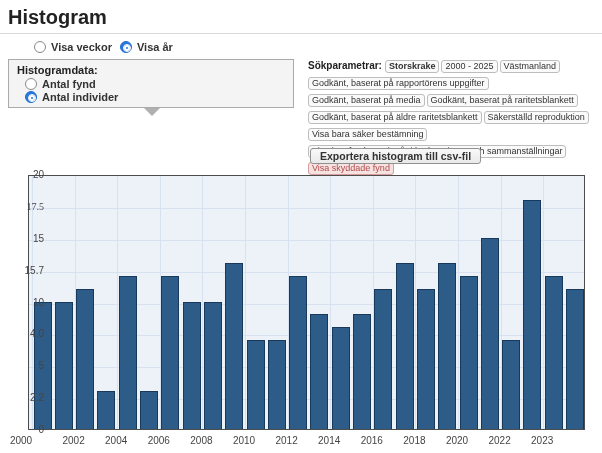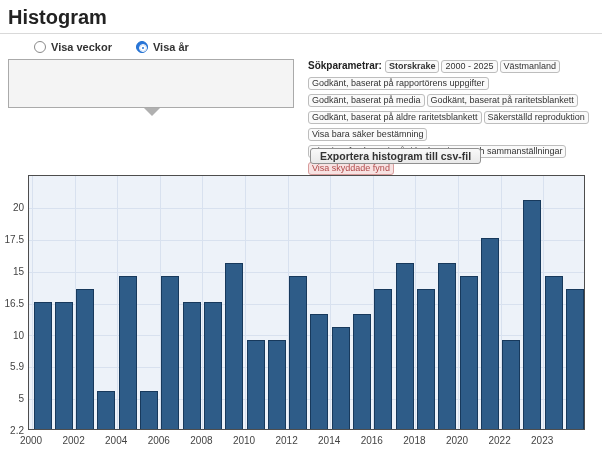--- a/index.html
+++ b/index.html
@@ -3,21 +3,21 @@
 <meta charset="utf-8">
 <style>
   * { margin:0; padding:0; box-sizing:border-box; }
   html,body { width:602px; height:453px; background:#ffffff;
     font-family:"Liberation Sans", sans-serif; color:#333; overflow:hidden; position:relative; }
 
   .page-title { position:absolute; left:8px; top:6px; font-size:20px; font-weight:700; color:#222; }
   .title-rule { position:absolute; left:0; top:33px; width:602px; height:1px; background:#d9d9d9; }
 
   
-  .view-toggle { position:absolute; left:10px; top:41px; display:flex; gap:24px; align-items:center;padding-left:24px; }
+  .view-toggle { position:absolute; left:10px; top:41px; display:flex; gap:8px; align-items:center;padding-left:24px; }
   .radio-option { display:flex; align-items:center; gap:5px; cursor:pointer; }
   .radio-option .lbl { font-size:11px; font-weight:700; color:#333; }
   .radio { width:12px; height:12px; border-radius:50%; border:1px solid #8a8a8a; background:#fff;
     position:relative; flex:0 0 auto; }
   .radio.checked { border-color:#1f6fd0; background:#2a76d9; }
   .radio.checked::after { content:""; position:absolute; left:2px; top:2px; width:6px; height:6px;
     border-radius:50%; background:#2a76d9; box-shadow:0 0 0 2px #ffffff inset; border:1.5px solid #fff; }
 
   
   .hist-box { position:absolute; left:8px; top:59px; width:286px; height:49px;
@@ -41,41 +41,56 @@
     background:linear-gradient(#f9f9f9,#e9e9e9); border:1px solid #919191; border-radius:3px;
     padding:1px 9px; cursor:pointer; font-family:"Liberation Sans", sans-serif; }
 
   
   .chart { position:absolute; left:0; top:172px; width:602px; height:281px; }
   .plot-area { position:absolute; left:28px; top:3px; width:557px; height:255px;
     border:1px solid #4d4d4d; overflow:hidden; }
   .gridline-h { position:absolute; left:0; width:100%; height:1px; }
   .gridline-v { position:absolute; top:0; width:1px; height:100%; }
   .bar { position:absolute; bottom:0; }
-  .y-tick { position:absolute; left:0; width:24px; text-align:right; font-size:10px; color:#444;margin-top:33px; }
+  .y-tick { position:absolute; left:0; width:44px; text-align:right; font-size:10px; color:#444; }
   .x-tick { position:absolute; width:42px; text-align:center; font-size:10px; color:#444; top:263px; }
 </style>
 </head>
 <body>
 
 <div class="page-title">Histogram</div>
 <div class="title-rule"></div>
 
 <div class="view-toggle">
     <span class="radio-option">
       <span class="radio"></span>
       <span class="lbl">Visa veckor</span>
     </span>
     <span class="radio-option">
       <span class="radio checked"></span>
       <span class="lbl">Visa år</span>
     </span>
   </div>
 
 <div class="hist-box">
+  <div class="legend">Histogramdata:</div>
+  <div id="histOptions">
+      <div>
+        <span class="radio-option">
+          <span class="radio"></span>
+          <span class="lbl">Antal fynd</span>
+        </span>
+      </div>
+      <div>
+        <span class="radio-option">
+          <span class="radio checked"></span>
+          <span class="lbl">Antal individer</span>
+        </span>
+      </div>
+    </div>
 </div>
 <div class="collapse-arrow"></div>
 
 <div class="search-params">
   <span class="sp-label">Sökparametrar:</span><span id="chips"><span class="chip bold">Storskrake</span><span class="chip">2000 - 2025</span><span class="chip">Västmanland</span><span class="chip">Godkänt, baserat på rapportörens uppgifter</span><span class="chip">Godkänt, baserat på media</span><span class="chip">Godkänt, baserat på raritetsblankett</span><span class="chip">Godkänt, baserat på äldre raritetsblankett</span><span class="chip">Säkerställd reproduktion</span><span class="chip">Visa bara säker bestämning</span><span class="chip">Visa inte fynd som ingår i bedömningar och sammanställningar</span><span class="chip warning">Visa skyddade fynd</span></span>
   <div><span class="edit-link">Ändra sökningen</span></div>
 </div>
 
 <button class="export-button">Exportera histogram till csv-fil</button>
 
@@ -125,29 +140,29 @@
       <div class="bar" title="2021: 15" style="left: 451.8px; width: 18px; height: 191.25px; background: rgb(46, 92, 136); border-top: 1px solid rgb(23, 57, 92); border-right: 1px solid rgb(23, 57, 92); border-bottom: none; border-left: 1px solid rgb(23, 57, 92); border-image: initial;"></div>
       <div class="bar" title="2022: 7" style="left: 473.1px; width: 18px; height: 89.25px; background: rgb(46, 92, 136); border-top: 1px solid rgb(23, 57, 92); border-right: 1px solid rgb(23, 57, 92); border-bottom: none; border-left: 1px solid rgb(23, 57, 92); border-image: initial;"></div>
       <div class="bar" title="2023: 18" style="left: 494.4px; width: 18px; height: 229.5px; background: rgb(46, 92, 136); border-top: 1px solid rgb(23, 57, 92); border-right: 1px solid rgb(23, 57, 92); border-bottom: none; border-left: 1px solid rgb(23, 57, 92); border-image: initial;"></div>
       <div class="bar" title="2024: 12" style="left: 515.7px; width: 18px; height: 153px; background: rgb(46, 92, 136); border-top: 1px solid rgb(23, 57, 92); border-right: 1px solid rgb(23, 57, 92); border-bottom: none; border-left: 1px solid rgb(23, 57, 92); border-image: initial;"></div>
       <div class="bar" title="2025: 11" style="left: 537px; width: 18px; height: 140.25px; background: rgb(46, 92, 136); border-top: 1px solid rgb(23, 57, 92); border-right: 1px solid rgb(23, 57, 92); border-bottom: none; border-left: 1px solid rgb(23, 57, 92); border-image: initial;"></div>
     </div>
   <div id="yTicks">
       <div class="y-tick" style="top: 252px;">0</div>
       <div class="y-tick" style="top: 220.125px;">2.2</div>
       <div class="y-tick" style="top: 188.25px;">5</div>
-      <div class="y-tick" style="top: 156.375px;">5.9</div>
+      <div class="y-tick" style="top: 156.375px;">4.0</div>
       <div class="y-tick" style="top: 124.5px;">10</div>
-      <div class="y-tick" style="top: 92.625px;">16.5</div>
+      <div class="y-tick" style="top: 92.625px;">15.7</div>
       <div class="y-tick" style="top: 60.75px;">15</div>
-      <div class="y-tick" style="top: 28.875px;">17.5</div>
+      <div class="y-tick" style="top: 28.875px; font-family: Liberation Serif, serif;">17.5</div>
       <div class="y-tick" style="top: -3px;">20</div>
     </div>
   <div id="xTicks">
-      <div class="x-tick" style="left: 10px;">2000</div>
+      <div class="x-tick" style="left: 0;">2000</div>
       <div class="x-tick" style="left: 52.6px;">2002</div>
       <div class="x-tick" style="left: 95.2px;">2004</div>
       <div class="x-tick" style="left: 137.8px;">2006</div>
       <div class="x-tick" style="left: 180.4px;">2008</div>
       <div class="x-tick" style="left: 223px;">2010</div>
       <div class="x-tick" style="left: 265.6px;">2012</div>
       <div class="x-tick" style="left: 308.2px;">2014</div>
       <div class="x-tick" style="left: 350.8px;">2016</div>
       <div class="x-tick" style="left: 393.4px;">2018</div>
       <div class="x-tick" style="left: 436px;">2020</div>

